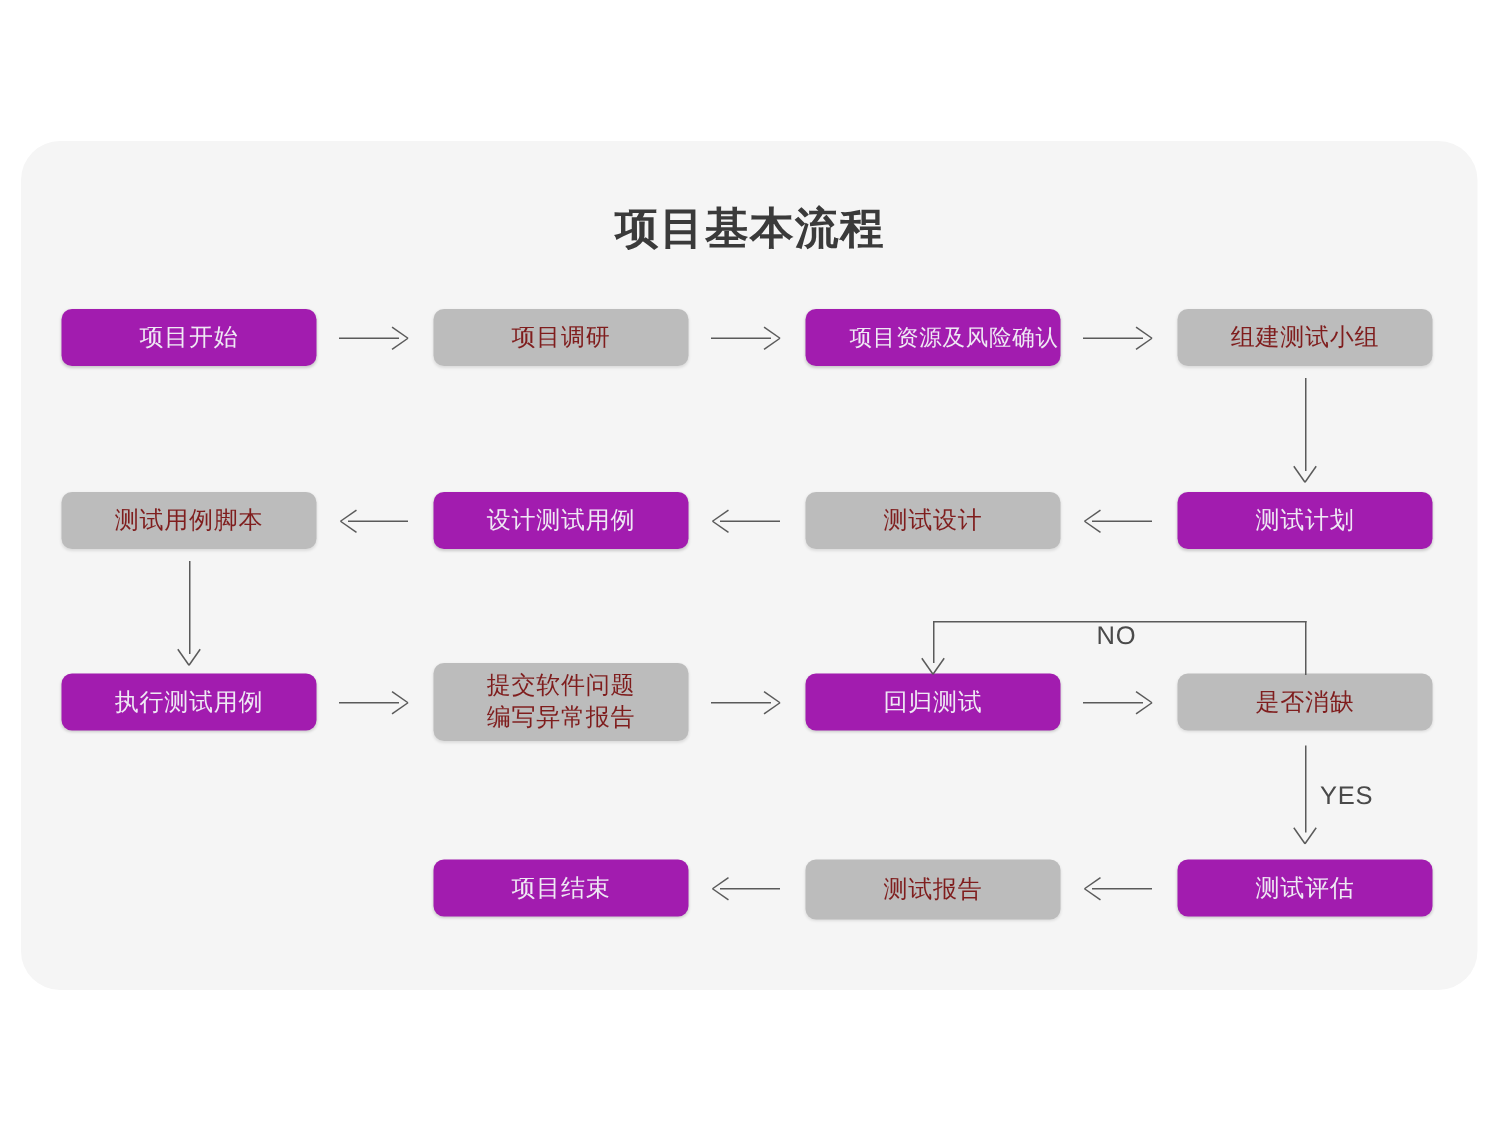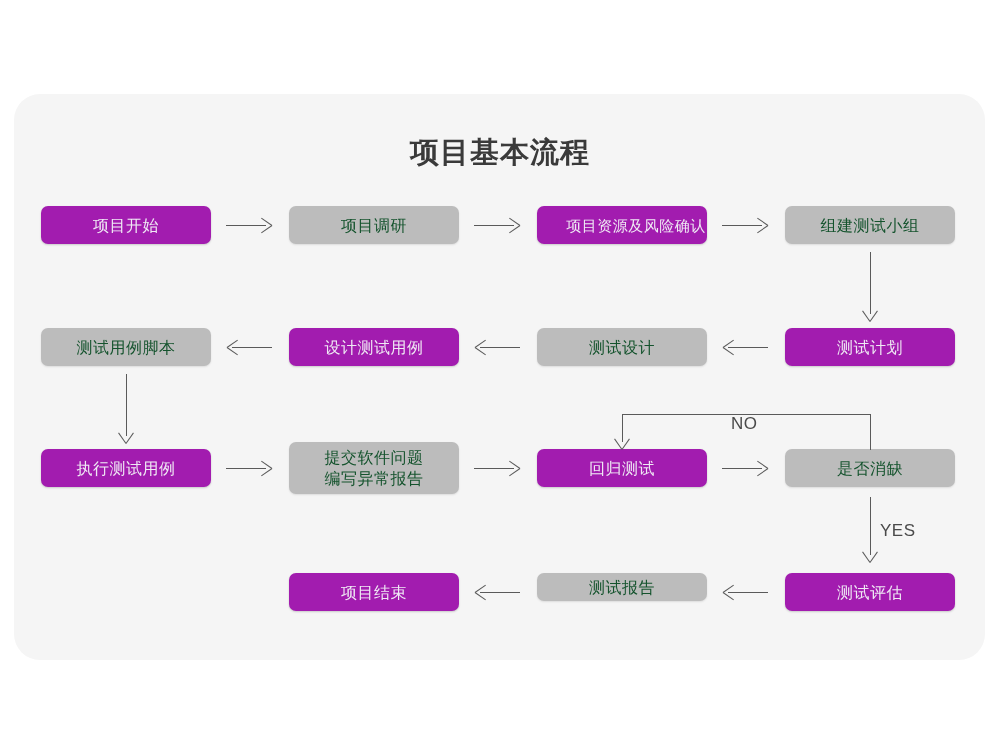--- a/index.html
+++ b/index.html
@@ -59,21 +59,21 @@
     white-space: pre-line;
     user-select: none;
   }
   .node.purple {
     background: #a21caf;
     color: #efe9f4;
     box-shadow: 0 1px 2px rgba(0,0,0,0.18);
   }
   .node.gray {
     background: #bcbcbc;
-    color: #14532d;
+    color: #7f1d1d;
     box-shadow: 0 1px 2px rgba(0,0,0,0.10);
   }
   .node.small {
     font-size: 15px;
     padding-left: 28px;
   }
 
   
   .line-h {
     position: absolute;
@@ -226,21 +226,21 @@
 
   <div class="line-v" style="left:870px; top:497px; height:58px;"></div>
   <div class="head down" style="left:870px; top:562px;">
       <i></i>
       <i></i>
     </div>
   <div class="edge-label" style="left:880px; top:521px;">YES</div>
 
   <div class="node purple" style="left:289px; top:573px; width:170px; height:38px;">项目结束</div>
 
-  <div class="node gray" style="left:537px; top:573px; width:170px; height:28px;">测试报告</div>
+  <div class="node gray" style="left:537px; top:573px; width:170px; height:40px;">测试报告</div>
 
   <div class="node purple" style="left:785px; top:573px; width:170px; height:38px;">测试评估</div>
 
   <div class="line-h" style="left:480px; top:592px; width:40px;"></div>
   <div class="head left" style="left:475px; top:592px;">
       <i></i>
       <i></i>
     </div>
 
   <div class="line-h" style="left:728px; top:592px; width:40px;"></div>

